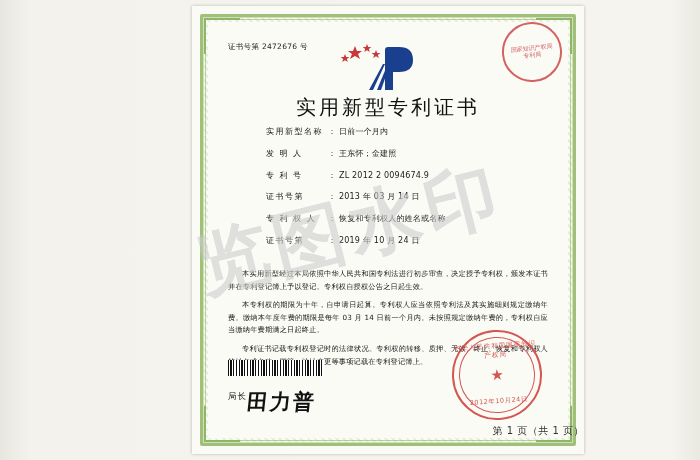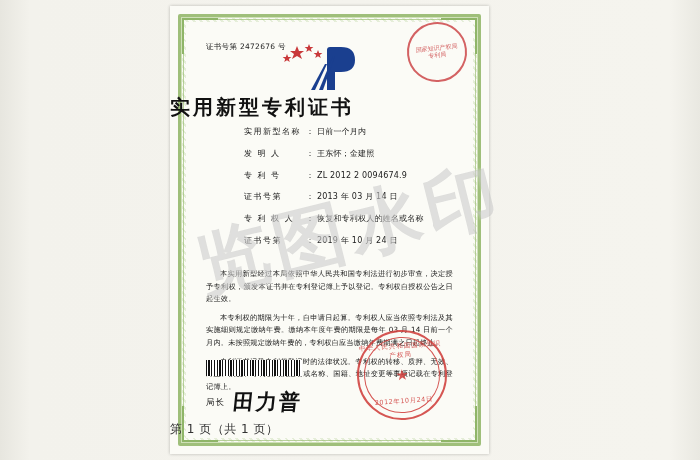--- a/index.html
+++ b/index.html
@@ -25,23 +25,23 @@
   .scan-bg {
     position: absolute;
     inset: 0;
     background:
       linear-gradient(90deg, #e7e6df 0px, #f3f2ec 30px, #f5f4ee 670px, #e9e8e1 700px);
   }
 
   
   .sheet {
     position: absolute;
-    left: 170px;
+    left: 192px;
     top: 6px;
-    width: 319px;
+    width: 392px;
     height: 448px;
     background: #fbfbf6;
     box-shadow: 0 0 3px rgba(0,0,0,0.25);
   }
 
   
   .border-outer {
     position: absolute;
     left: 8px;
     top: 8px;
@@ -130,23 +130,23 @@
     height: 52px;
   }
   .emblem svg { display: block; }
 
   
   .doc-title {
     position: absolute;
     left: 0;
     right: 0;
     top: 88px;
-    text-align: left;
+    text-align: center;
     font-size: 20px;
-    font-weight: bold;
+    font-weight: normal;
     color: #111;
     letter-spacing: 3px;
     font-family: "DejaVu Sans", sans-serif;
   }
 
   
   .fields {
     position: absolute;
     left: 36px;
     top: 122px;
@@ -197,22 +197,20 @@
         #111 0 1px, #fff 1px 2px, #111 2px 4px, #fff 4px 5px,
         #111 5px 6px, #fff 6px 8px, #111 8px 9px, #fff 9px 11px);
   }
 
   
   .signature-row {
     position: absolute;
     left: 36px;
     bottom: 42px;
     display: flex;
-    align-items: flex-end;
-    gap: 8px;
   }
   .sig-label {
     font-size: 8.5px;
     color: #111;
     letter-spacing: 1px;
     padding-bottom: 3px;
   }
   .sig-name {
     font-size: 21px;
     color: #111;
@@ -266,22 +264,22 @@
     font-size: 6.5px;
     letter-spacing: 0.5px;
   }
 
   
   .page-footer {
     position: absolute;
     left: 0;
     right: 0;
     bottom: 16px;
-    text-align: left;
-    font-size: 12px;
+    text-align: right;
+    font-size: 10px;
     color: #333;
     letter-spacing: 0.5px;
   }
 
   
   .watermark {
     position: absolute;
     left: 0;
     top: 0;
     width: 700px;

